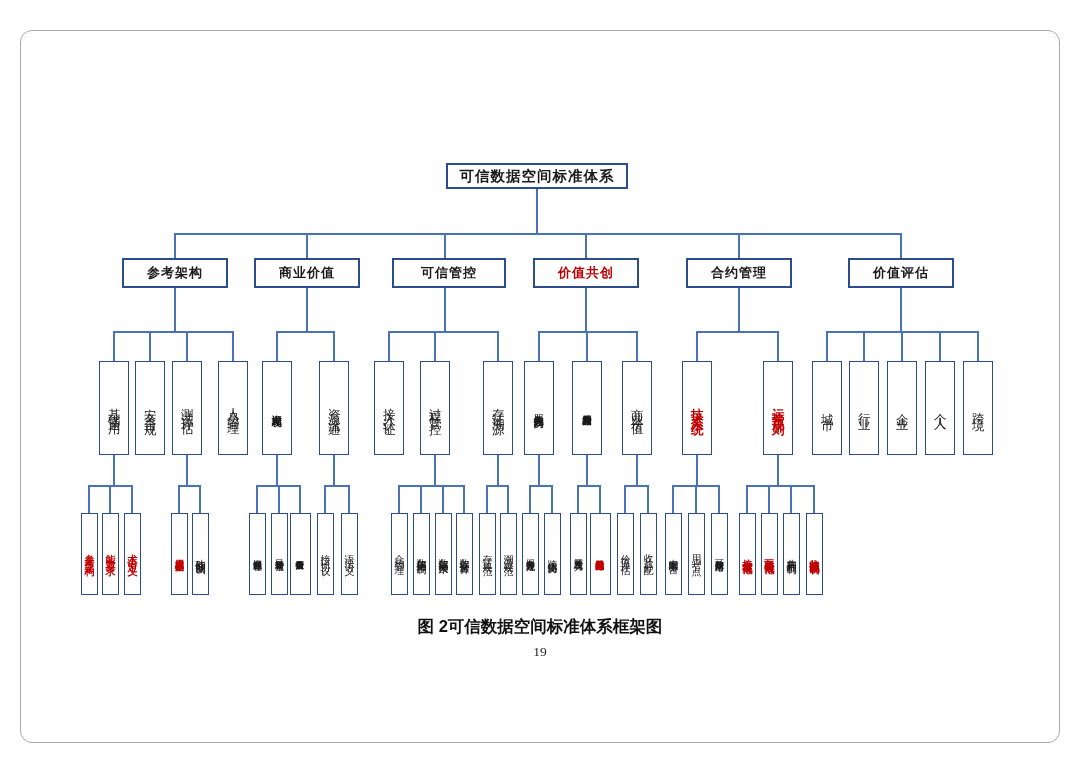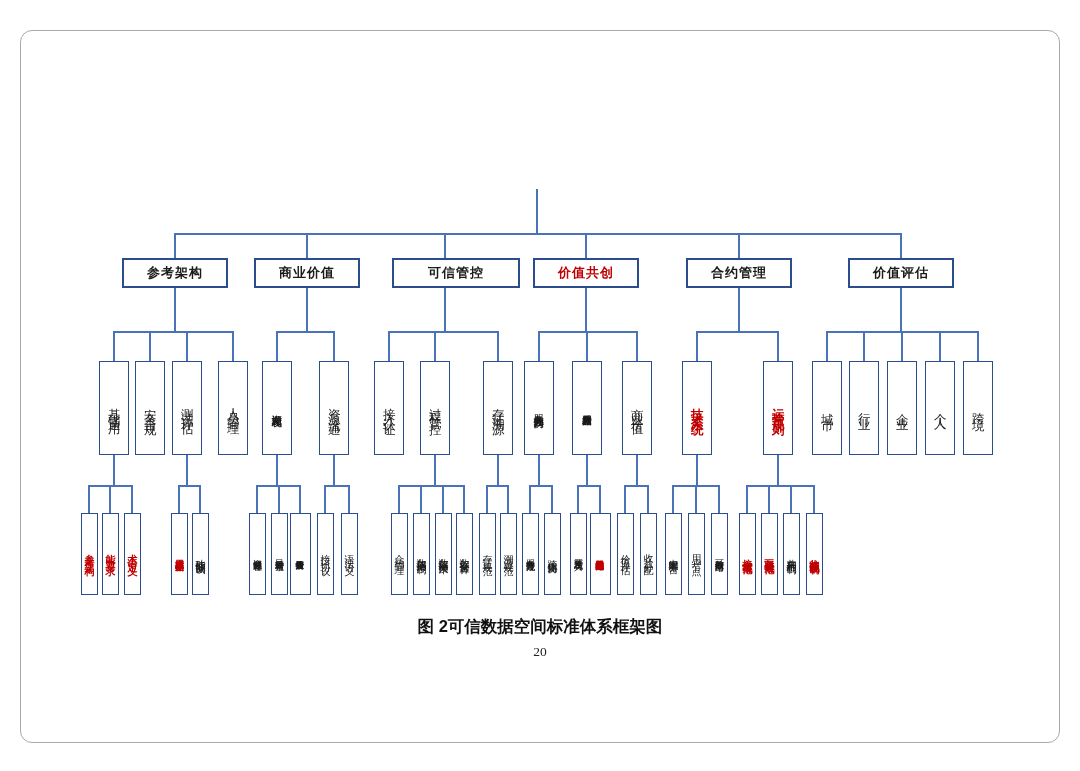--- a/index.html
+++ b/index.html
@@ -19,20 +19,21 @@
            font-size:16.5px;font-weight:bold;color:#111;}
   .pagenum{position:absolute;left:0;top:644px;width:1080px;text-align:center;
            font-size:13.5px;font-family:"Liberation Serif","DejaVu Serif",serif;color:#222;}
 </style>
 </head>
 <body>
 
 <div class="frame"></div>
 
 <div id="tree">
+  <div class="node root">可信数据空间标准体系</div>
 <div class="conn" style="left: 536.25px; top: 189px; width: 1.5px; height: 44px;"></div>
     <div class="conn" style="left: 174.25px; top: 233px; width: 727.5px; height: 1.5px;"></div>
     <div class="conn" style="left: 174.25px; top: 233px; width: 1.5px; height: 25px;"></div>
     <div class="node n2" style="color: rgb(26, 26, 26); left: 122px; top: 258px; width: 106px; height: 30px;">参考架构</div>
     <div class="conn" style="left: 174.25px; top: 288px; width: 1.5px; height: 43px;"></div>
     <div class="conn" style="left: 113.25px; top: 331px; width: 120.5px; height: 1.5px;"></div>
     <div class="conn" style="left: 113.25px; top: 331px; width: 1.5px; height: 30px;"></div>
     <div class="node n3" style="color: rgb(26, 26, 26); left: 99px; top: 361px; width: 30px; height: 94px;">
       <span class="vtext" style="font-size: 12.5px; letter-spacing: 5px;">基础通用</span>
     </div>
@@ -102,21 +103,21 @@
     <div class="conn" style="left: 324.25px; top: 485px; width: 25.5px; height: 1.5px;"></div>
     <div class="conn" style="left: 324.25px; top: 485px; width: 1.5px; height: 28px;"></div>
     <div class="node n4" style="color: rgb(26, 26, 26); left: 316.5px; top: 513px; width: 17px; height: 82px;">
       <span class="vtext" style="font-size: 10px; letter-spacing: 4px;">接口协议</span>
     </div>
     <div class="conn" style="left: 348.25px; top: 485px; width: 1.5px; height: 28px;"></div>
     <div class="node n4" style="color: rgb(26, 26, 26); left: 340.5px; top: 513px; width: 17px; height: 82px;">
       <span class="vtext" style="font-size: 10px; letter-spacing: 4px;">语法语义</span>
     </div>
     <div class="conn" style="left: 444.25px; top: 233px; width: 1.5px; height: 25px;"></div>
-    <div class="node n2" style="color: rgb(26, 26, 26); left: 392px; top: 258px; width: 128px; height: 30px;">可信管控</div>
+    <div class="node n2" style="color: rgb(26, 26, 26); left: 392px; top: 258px; width: 114px; height: 30px;">可信管控</div>
     <div class="conn" style="left: 444.25px; top: 288px; width: 1.5px; height: 43px;"></div>
     <div class="conn" style="left: 388.25px; top: 331px; width: 110.5px; height: 1.5px;"></div>
     <div class="conn" style="left: 388.25px; top: 331px; width: 1.5px; height: 30px;"></div>
     <div class="node n3" style="color: rgb(26, 26, 26); left: 374px; top: 361px; width: 30px; height: 94px;">
       <span class="vtext" style="font-size: 12.5px; letter-spacing: 5px;">接入认证</span>
     </div>
     <div class="conn" style="left: 434.25px; top: 331px; width: 1.5px; height: 30px;"></div>
     <div class="node n3" style="color: rgb(26, 26, 26); left: 420px; top: 361px; width: 30px; height: 94px;">
       <span class="vtext" style="font-size: 12.5px; letter-spacing: 5px;">过程管控</span>
     </div>
@@ -262,13 +263,13 @@
     <div class="node n3" style="color: rgb(26, 26, 26); left: 925px; top: 361px; width: 30px; height: 94px;">
       <span class="vtext" style="font-size: 12.5px; letter-spacing: 5px;">个人</span>
     </div>
     <div class="conn" style="left: 977.25px; top: 331px; width: 1.5px; height: 30px;"></div>
     <div class="node n3" style="color: rgb(26, 26, 26); left: 963px; top: 361px; width: 30px; height: 94px;">
       <span class="vtext" style="font-size: 12.5px; letter-spacing: 5px;">跨境</span>
     </div>
   </div>
 
 <div class="caption">图 2可信数据空间标准体系框架图</div>
-<div class="pagenum">20</div>
+<div class="pagenum">19</div>
 
 </body></html>

